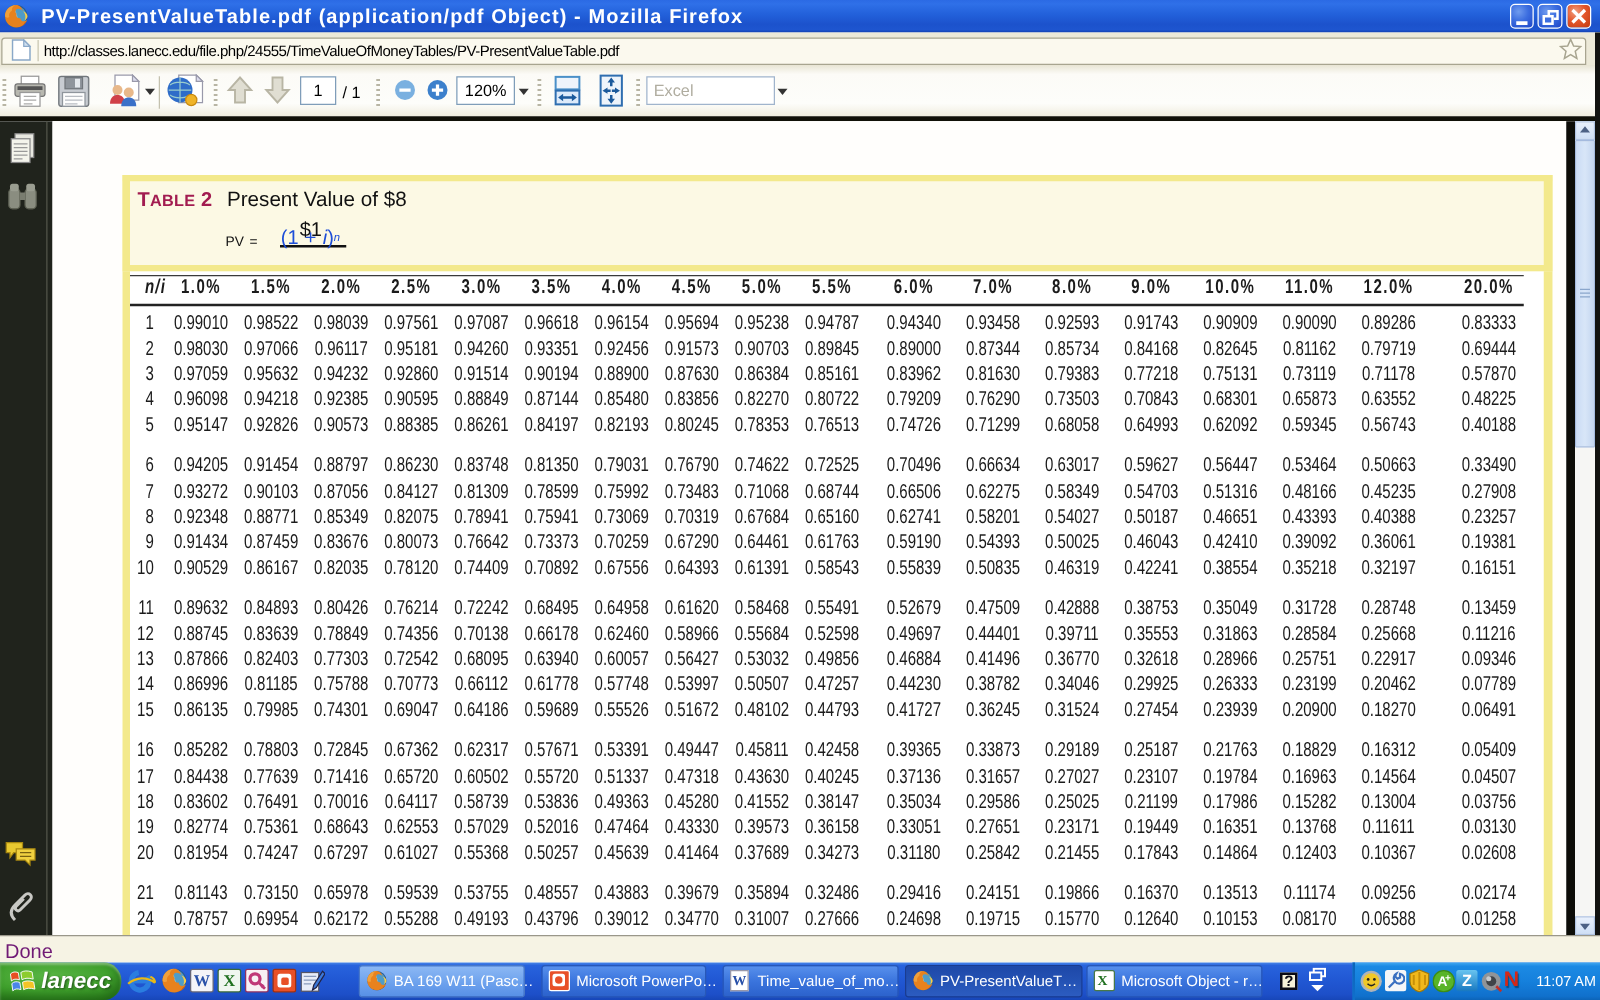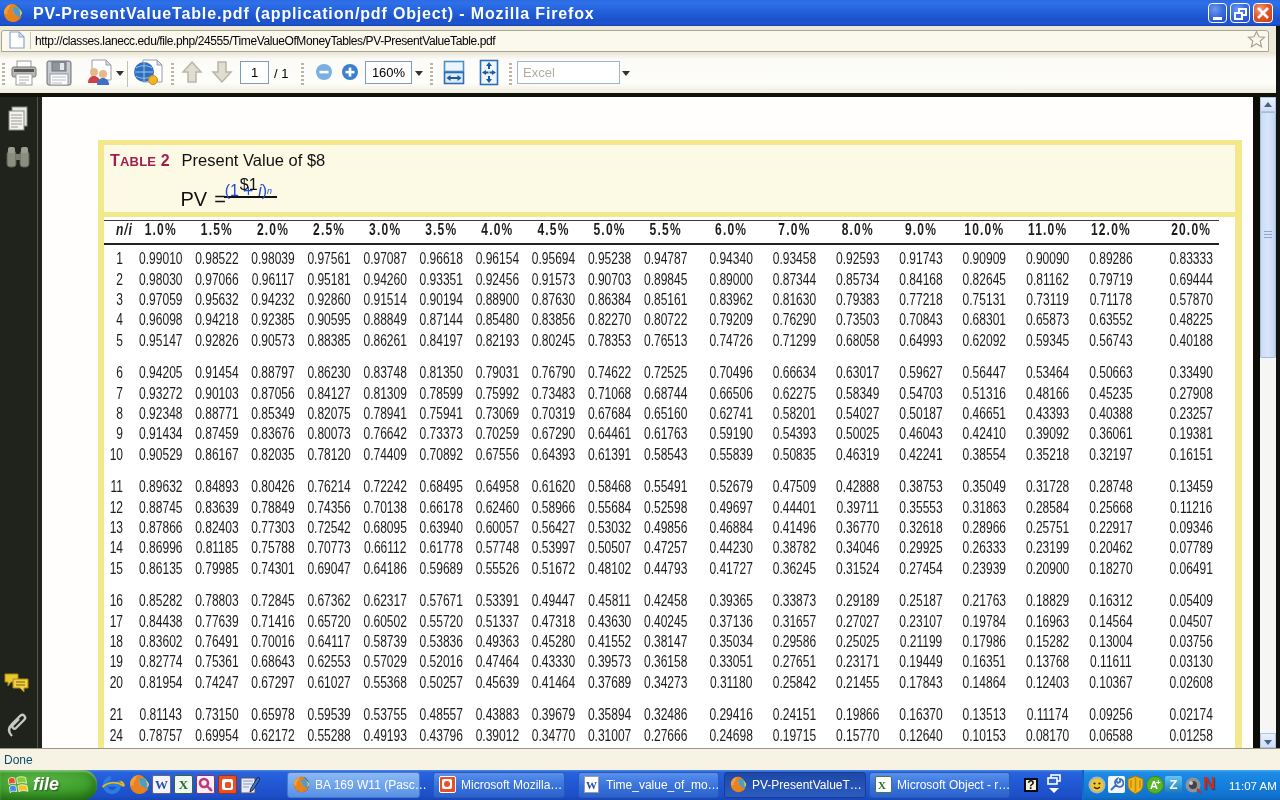--- a/index.html
+++ b/index.html
@@ -40,21 +40,21 @@
 #sbthumb{left:0;top:15px;width:16px;height:246px;background:linear-gradient(90deg,#cbdcf5,#d8e6f8 50%,#c4d6f0);border:1px solid #a4bade;border-radius:1px}
 #sbdown{left:0;top:636px;width:16px;height:15px;background:linear-gradient(180deg,#e8f0fc,#cfdff6);border:1px solid #b0c4e4;color:#39557e}
 
 #page{left:42px;top:0;width:1211px;height:651px;background:#fffefc}
 
 #yframe{left:56px;top:43px;width:1144px;height:608px;border:solid #f3e98c;border-width:5px 7px 0 6.5px;background:#fff}
 #cream{left:56px;top:43px;width:1144px;height:77px;background:#fcf9e4;border:solid #f3e98c;border-width:5px 7px 5px 6.5px}
 
 #t2{left:68px;top:56px;color:#a21c50;font-weight:bold;line-height:1;letter-spacing:0.2px;white-space:nowrap}
 #pvtitle{left:139.6px;top:54.5px;font-size:16.5px;line-height:1;color:#111;white-space:nowrap}
-#fPV{left:138.4px;top:91.5px;font-size:20px;line-height:1;word-spacing:1.5px;color:#111;white-space:nowrap}
+#fPV{left:138.4px;top:91.5px;font-size:11px;line-height:1;word-spacing:1.5px;color:#111;white-space:nowrap}
 #fN{left:197.8px;top:79.6px;font-size:16px;line-height:1;color:#111;white-space:nowrap}
 #fbar{left:181.6px;top:98.9px;width:53.5px;height:2.2px;background:#111}
 #fD{left:182.7px;top:86px;font-size:16px;line-height:1;word-spacing:0.5px;color:#1d4ed8;white-space:nowrap}
 
 #rule1{left:62px;top:122.8px;width:1115px;height:1.2px;background:#3a3a3a}
 #rule2{left:62px;top:145.6px;width:1115px;height:2.8px;background:#222}
 
 #tblwrap{left:63px;top:122.5px;transform:scaleX(0.75);transform-origin:0 0;color:#1b1b1b}
 table{border-collapse:collapse;table-layout:fixed;width:1513px}
 td{padding:0;font-size:16px;text-align:center;white-space:nowrap;height:20.35px;line-height:20.35px}
@@ -166,21 +166,21 @@
 
 <svg class="abs tico" style="left:315px;top:63px" width="18" height="18">
     <circle cx="9" cy="9" r="8" fill="#7ab0e0"></circle>
     <rect x="4.5" y="7.8" width="9" height="2.6" fill="#fff"></rect>
   </svg>
 <svg class="abs tico" style="left:341px;top:63px" width="18" height="18">
     <circle cx="9" cy="9" r="8" fill="#3c80cc"></circle>
     <rect x="4.5" y="7.8" width="9" height="2.6" fill="#fff"></rect>
     <rect x="7.7" y="4.6" width="2.6" height="9" fill="#fff"></rect>
   </svg>
-<div class="abs" id="zoombox">160%</div>
+<div class="abs" id="zoombox">120%</div>
 <div class="abs drop" style="left:415px;top:71px"></div>
 <div class="abs tsep" style="left:430px;top:63px"></div>
 
 <svg class="abs tico" style="left:442px;top:60px" width="24" height="26" viewBox="0 0 24 26">
 <rect x="2.5" y="1.5" width="19" height="10" fill="#eef4fb" stroke="#4a90c8" stroke-width="1.6"></rect>
 <rect x="2.5" y="12.5" width="19" height="11" fill="#ddeafa" stroke="#2f6eb0" stroke-width="1.6"></rect>
 <path d="M4.5 18 l4-3 v2 h7 v-2 l4 3 -4 3 v-2 h-7 v2 Z" fill="#1c5a9c"></path>
 </svg>
 
 <svg class="abs tico" style="left:477px;top:59px" width="24" height="27" viewBox="0 0 24 27">
@@ -773,34 +773,34 @@
     <div class="abs" id="sbthumb">
         <div class="abs" style="left:3px;top:118px;width:8px;height:1px;background:#8aa6cc;box-shadow:0 3px #8aa6cc,0 6px #8aa6cc"></div>
       </div>
     <div class="abs" id="sbdown"><svg width="14" height="13" viewBox="0 0 14 13">
           <path d="M7 10 L11 5 H3 Z" fill="#4d6185"></path>
         </svg></div>
   </div>
 </div>
 
 <div class="abs" id="statusbar" style="left:0;top:748px;width:1280px;height:22px;background:#f6f3e4;border-top:1px solid #9a978a"></div>
-<div class="abs" style="left:4px;top:753px;font-size:12px;color:#0c4a6e">Done</div>
+<div class="abs" style="left:4px;top:753px;font-size:16px;color:#701a75">Done</div>
 
 <div class="abs" id="taskbar" style="left:0;top:770px;width:1280px;height:30px;background:linear-gradient(180deg,#4a87e8 0%,#2863dd 8%,#2158d4 45%,#1d4fc8 85%,#1746b8 100%)"></div>
 
 <div class="abs" id="startbtn" style="left:0;top:770px;width:97px;height:30px;border-radius:0 14px 14px 0;background:radial-gradient(ellipse 120% 90% at 40% 35%,#58b544 0%,#3fa02c 45%,#318a20 75%,#256e16 100%);box-shadow:inset 0 2px 2px rgba(255,255,255,.35),inset -4px -4px 8px rgba(0,40,0,.3)"></div>
 <svg class="abs" style="left:6px;top:773px" width="25" height="25" viewBox="0 0 25 25">
 <g transform="rotate(-6 12 12)">
 <path d="M3 5.2 C5 3.6 7 3.6 9.4 4.8 L9.7 10.6 C7 9.4 5 9.4 3.2 10.9 Z" fill="#e84e22" stroke="#fff" stroke-width="0.7"></path>
 <path d="M11.4 4.9 C14 3.6 16.6 3.8 20.4 5.4 L20.7 11.2 C17 9.7 14.4 9.6 11.7 10.7 Z" fill="#8ccc2e" stroke="#fff" stroke-width="0.7"></path>
 <path d="M3.3 13 C5.1 11.5 7.1 11.5 9.8 12.7 L10.1 18.5 C7.3 17.3 5.3 17.3 3.5 18.8 Z" fill="#4a85e8" stroke="#fff" stroke-width="0.7"></path>
 <path d="M11.9 12.8 C14.5 11.7 17.1 11.9 20.9 13.5 L21.2 19.3 C17.5 17.8 14.9 17.7 12.2 18.8 Z" fill="#f4c426" stroke="#fff" stroke-width="0.7"></path>
 </g>
 </svg>
-<div class="abs" style="left:33px;top:774px;color:#fff;font-weight:bold;font-style:italic;font-size:18px;text-shadow:1px 1px 2px rgba(0,0,0,.5)">file</div>
+<div class="abs" style="left:33px;top:774px;color:#fff;font-weight:bold;font-style:italic;font-size:18px;text-shadow:1px 1px 2px rgba(0,0,0,.5)">lanecc</div>
 
 <svg class="abs" style="left:101px;top:773px" width="24" height="24" viewBox="0 0 24 24">
 <circle cx="11" cy="12" r="7" fill="none" stroke="#2a7de0" stroke-width="4.2" stroke-dasharray="36 8" transform="rotate(-35 11 12)"></circle>
 <rect x="4.5" y="10.3" width="13.5" height="3.4" fill="#2a7de0"></rect>
 <path d="M1.5 14 C8 8.5 16.5 8.3 23 13.2 M23 13.2 C23 10.8 21.5 9.2 19.3 8.4" fill="none" stroke="#e8b818" stroke-width="1.8"></path>
 </svg>
 <svg class="abs" style="left:129px;top:774px" width="21" height="21" viewBox="0 0 20 20">
     <use href="#fox"></use>
   </svg>
 <div class="abs" style="left:152px;top:775px;width:19px;height:19px;background:#f4f4f8;border:1px solid #667;border-radius:2px;color:#2850a8;font-weight:bold;font-size:13px;text-align:center;line-height:18px;font-family:'Liberation Serif',serif">W</div>
@@ -824,21 +824,21 @@
 <div class="abs taskbtn" style="left:578px;top:772px;width:141px;height:26px;border-radius:3px;background:linear-gradient(180deg,#5890ec 0%,#3a74dd 50%,#2c62cc 100%);border:1px solid #2858b8"></div>
 <div class="abs taskbtn" style="left:724px;top:772px;width:142px;height:26px;border-radius:3px;background:linear-gradient(180deg,#1e48a8 0%,#2452b4 50%,#2c5cc0 100%);border:1px solid #1a3c90"></div>
 <div class="abs taskbtn" style="left:869px;top:772px;width:141px;height:26px;border-radius:3px;background:linear-gradient(180deg,#5890ec 0%,#3a74dd 50%,#2c62cc 100%);border:1px solid #2858b8"></div>
 <svg class="abs" style="left:293px;top:776px" width="17" height="17" viewBox="0 0 20 20">
     <use href="#fox"></use>
   </svg>
 <div class="abs tbt" style="left:315px;top:778px">BA 169 W11 (Pasc…</div>
 <div class="abs" style="left:439px;top:776px;width:17px;height:17px;background:#e85028;border:1px solid #fff;border-radius:2px"></div>
 <div class="abs" style="left:442px;top:779px;width:10px;height:10px;background:#fff;border-radius:2px"></div>
 <div class="abs" style="left:444px;top:781px;width:6px;height:6px;background:#e85028;border-radius:3px"></div>
-<div class="abs tbt" style="left:461px;top:778px">Microsoft Mozilla…</div>
+<div class="abs tbt" style="left:461px;top:778px">Microsoft PowerPo…</div>
 <div class="abs" style="left:584px;top:776px;width:15px;height:17px;background:#fff;border:1px solid #99a"></div>
 <div class="abs" style="left:586px;top:779px;color:#2850a8;font-weight:bold;font-size:11px;font-family:'Liberation Serif',serif">W</div>
 <div class="abs tbt" style="left:606px;top:778px">Time_value_of_mo…</div>
 <svg class="abs" style="left:730px;top:776px" width="17" height="17" viewBox="0 0 20 20">
     <use href="#fox"></use>
   </svg>
 <div class="abs tbt" style="left:752px;top:778px">PV-PresentValueT…</div>
 <div class="abs" style="left:875px;top:776px;width:17px;height:17px;background:#fff;border:1px solid #487848;border-radius:2px"></div>
 <div class="abs" style="left:878px;top:779px;color:#207020;font-weight:bold;font-size:11px;font-family:'Liberation Serif',serif">X</div>
 <div class="abs tbt" style="left:897px;top:778px">Microsoft Object - r…</div>

